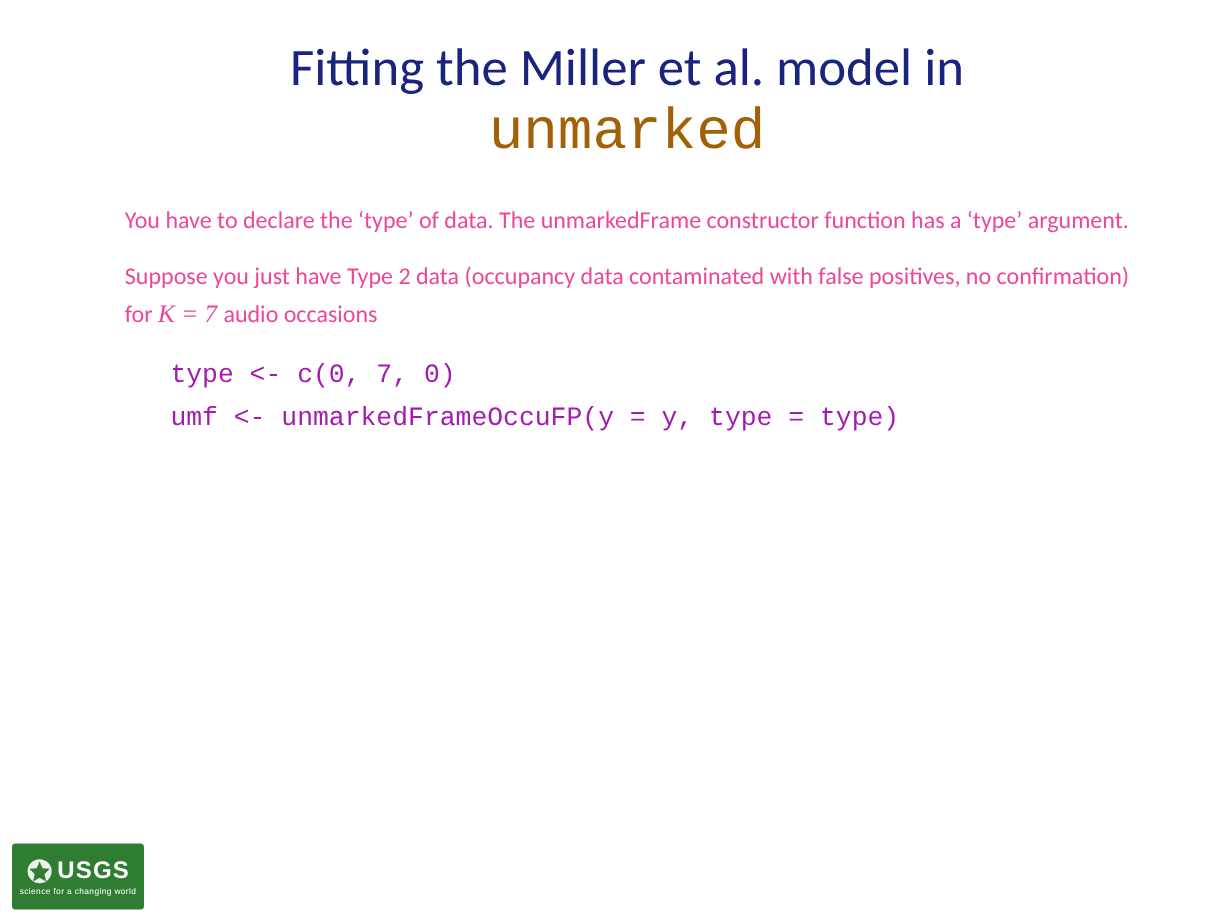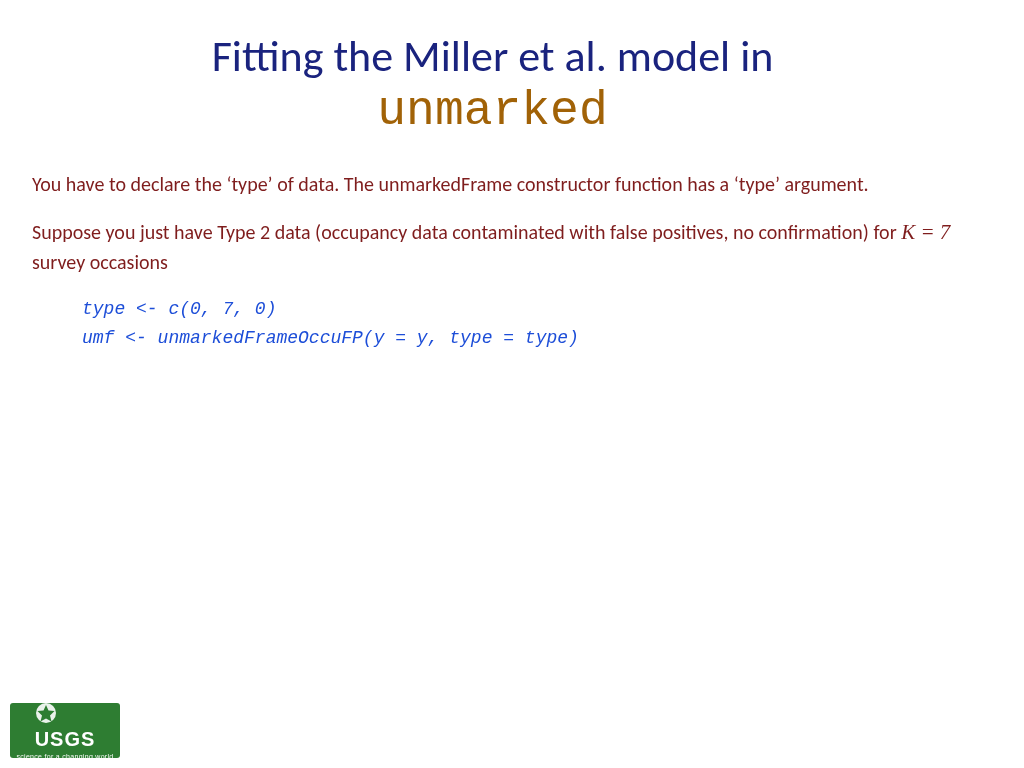--- a/index.html
+++ b/index.html
@@ -14,21 +14,21 @@
       background: #ffffff;
       font-family: 'Calibri', 'Segoe UI', Arial, sans-serif;
       overflow: hidden;
       position: relative;
     }
 
     .slide {
       width: 1013px;
       height: 768px;
       background: #ffffff;
-      padding: 30px 60px 30px 32px;
+      padding: 30px 60px 30px 92px;
       position: relative;
     }
 
     .title-block {
       text-align: center;
       margin-bottom: 30px;
     }
 
     .title-line1 {
       font-size: 44px;
@@ -44,33 +44,33 @@
       font-weight: normal;
       line-height: 1.2;
     }
 
     .content {
       margin-top: 10px;
     }
 
     .paragraph {
       font-size: 20px;
-      color: #7f1d1d;
+      color: #ec4899;
       line-height: 1.45;
       margin-bottom: 18px;
+      margin-left: 12px;
     }
 
     .code-block {
       font-family: 'Courier New', Courier, monospace;
-      font-size: 18px;
-      color: #1d4ed8;
+      font-size: 22px;
+      color: #a21caf;
       padding-left: 50px;
       margin-bottom: 18px;
       line-height: 1.6;
-      font-style: italic;
     }
 
     .code-line {
       display: block;
     }
 
     .math-inline {
       font-style: italic;
       font-family: 'Times New Roman', serif;
       font-size: 21px;
@@ -91,22 +91,22 @@
       display: flex;
       flex-direction: column;
       align-items: center;
       justify-content: center;
       border-radius: 3px;
       padding: 4px 6px;
     }
 
     .usgs-logo-top {
       display: flex;
+      align-items: center;
       gap: 4px;
-      flex-direction: column;
     }
 
     .usgs-emblem {
       width: 22px;
       height: 22px;
     }
 
     .usgs-text {
       color: #ffffff;
       font-size: 20px;
@@ -134,21 +134,21 @@
     <div class="title-line2">unmarked</div>
   </div>
 
   <div class="content">
 
     <p class="paragraph">You have to declare the ‘type’ of data.  The unmarkedFrame constructor function has a ‘type’ argument.</p>
 
     <p class="paragraph">
       <span>Suppose you just have Type 2 data (occupancy data contaminated with false positives, no confirmation) for</span>
       <span class="math-inline"> <span>K = 7</span> </span>
-      <span>survey occasions</span>
+      <span>audio occasions</span>
     </p>
 
     <div class="code-block">
       <span class="code-line">type &lt;- c(0, 7, 0)</span>
       <span class="code-line">umf &lt;- unmarkedFrameOccuFP(y = y, type = type)</span>
     </div>
 
 
 
 

